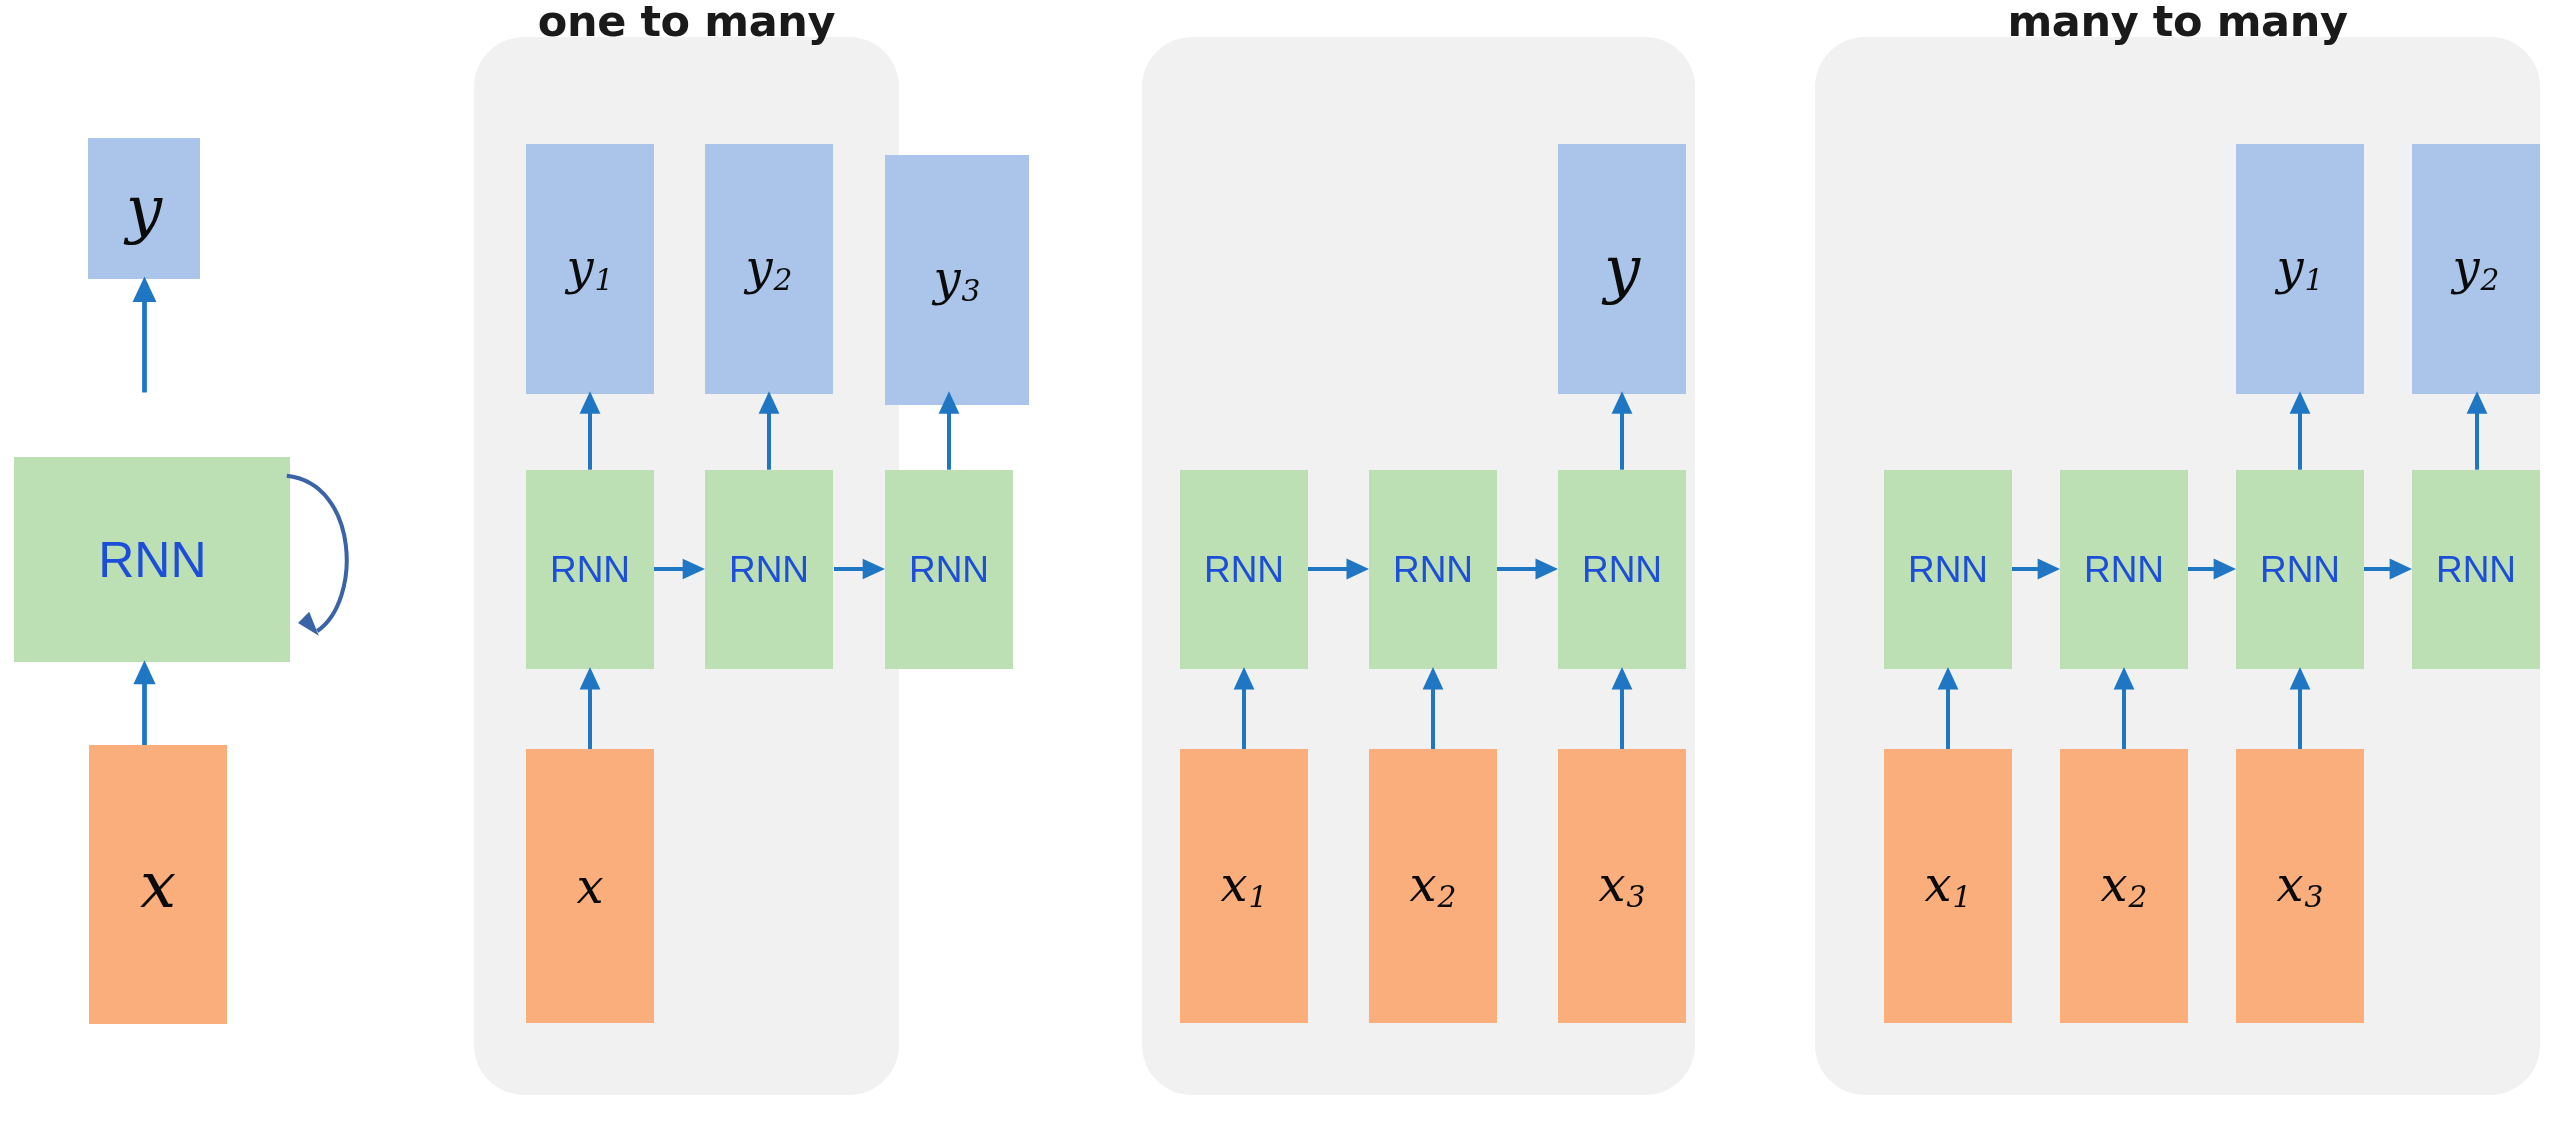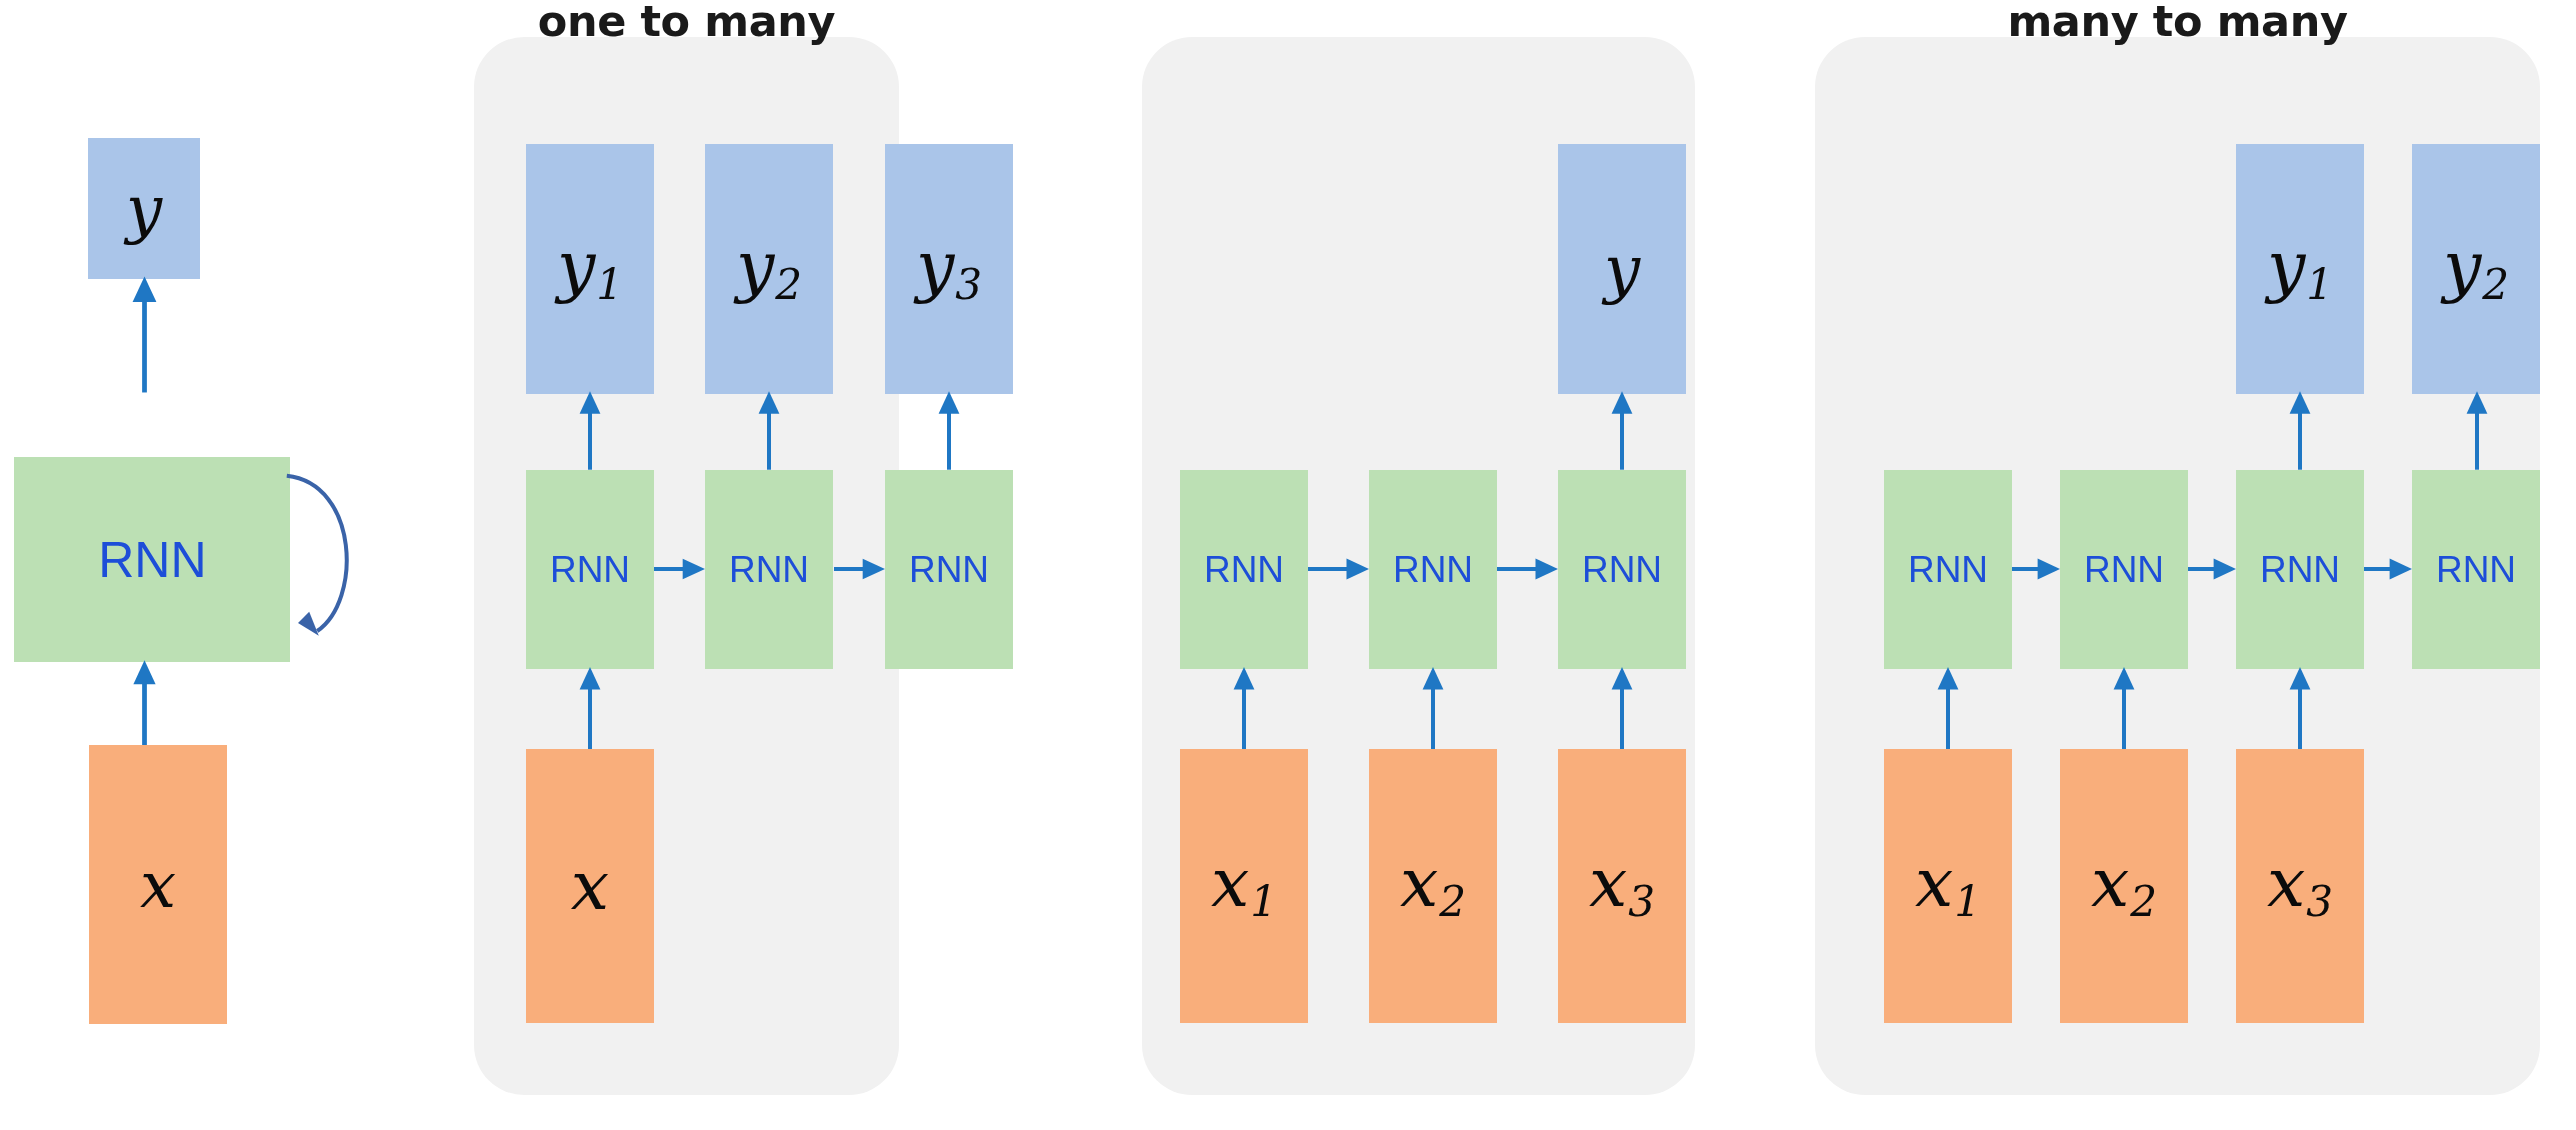--- a/index.html
+++ b/index.html
@@ -48,21 +48,21 @@
     font-size:37px;
     color:#1d4ed8;
     letter-spacing:0px;
     line-height:1;
   }
   .rnn-label.big{font-size:50px;}
 
   .math{
     font-family:"DejaVu Serif","Liberation Serif",serif;
     font-style:italic;
-    font-size:68px;
+    font-size:48px;
     color:#0b0b0b;
     line-height:1;
     white-space:nowrap;
   }
   .math.big{font-size:64px;}
   .math sub{
     font-size:0.62em;
     font-style:italic;
     vertical-align:-0.22em;
     margin-left:0.8px;
@@ -120,21 +120,21 @@
   <div class="block blue" style="left:526px; top:144px; width:128px; height:250px;">
     <span class="math">
       <span>y</span><sub>1</sub>
     </span>
   </div>
   <div class="block blue" style="left:705px; top:144px; width:128px; height:250px;">
     <span class="math">
       <span>y</span><sub>2</sub>
     </span>
   </div>
-  <div class="block blue" style="left:885px; top:144px; width:128px; height:250px;">
+  <div class="block blue" style="left:885px; top:155px; width:144px; height:250px;">
     <span class="math">
       <span>y</span><sub>3</sub>
     </span>
   </div>
 
   <div class="arrow" style="left:578px; top:391px;">
     <svg width="24" height="79" viewBox="0 0 30 98">
       <line x1="15" y1="98" x2="15" y2="24" stroke="#1F77C4" stroke-width="5"></line>
       <polygon points="15,0 28,28 2,28" fill="#1F77C4"></polygon>
     </svg>

